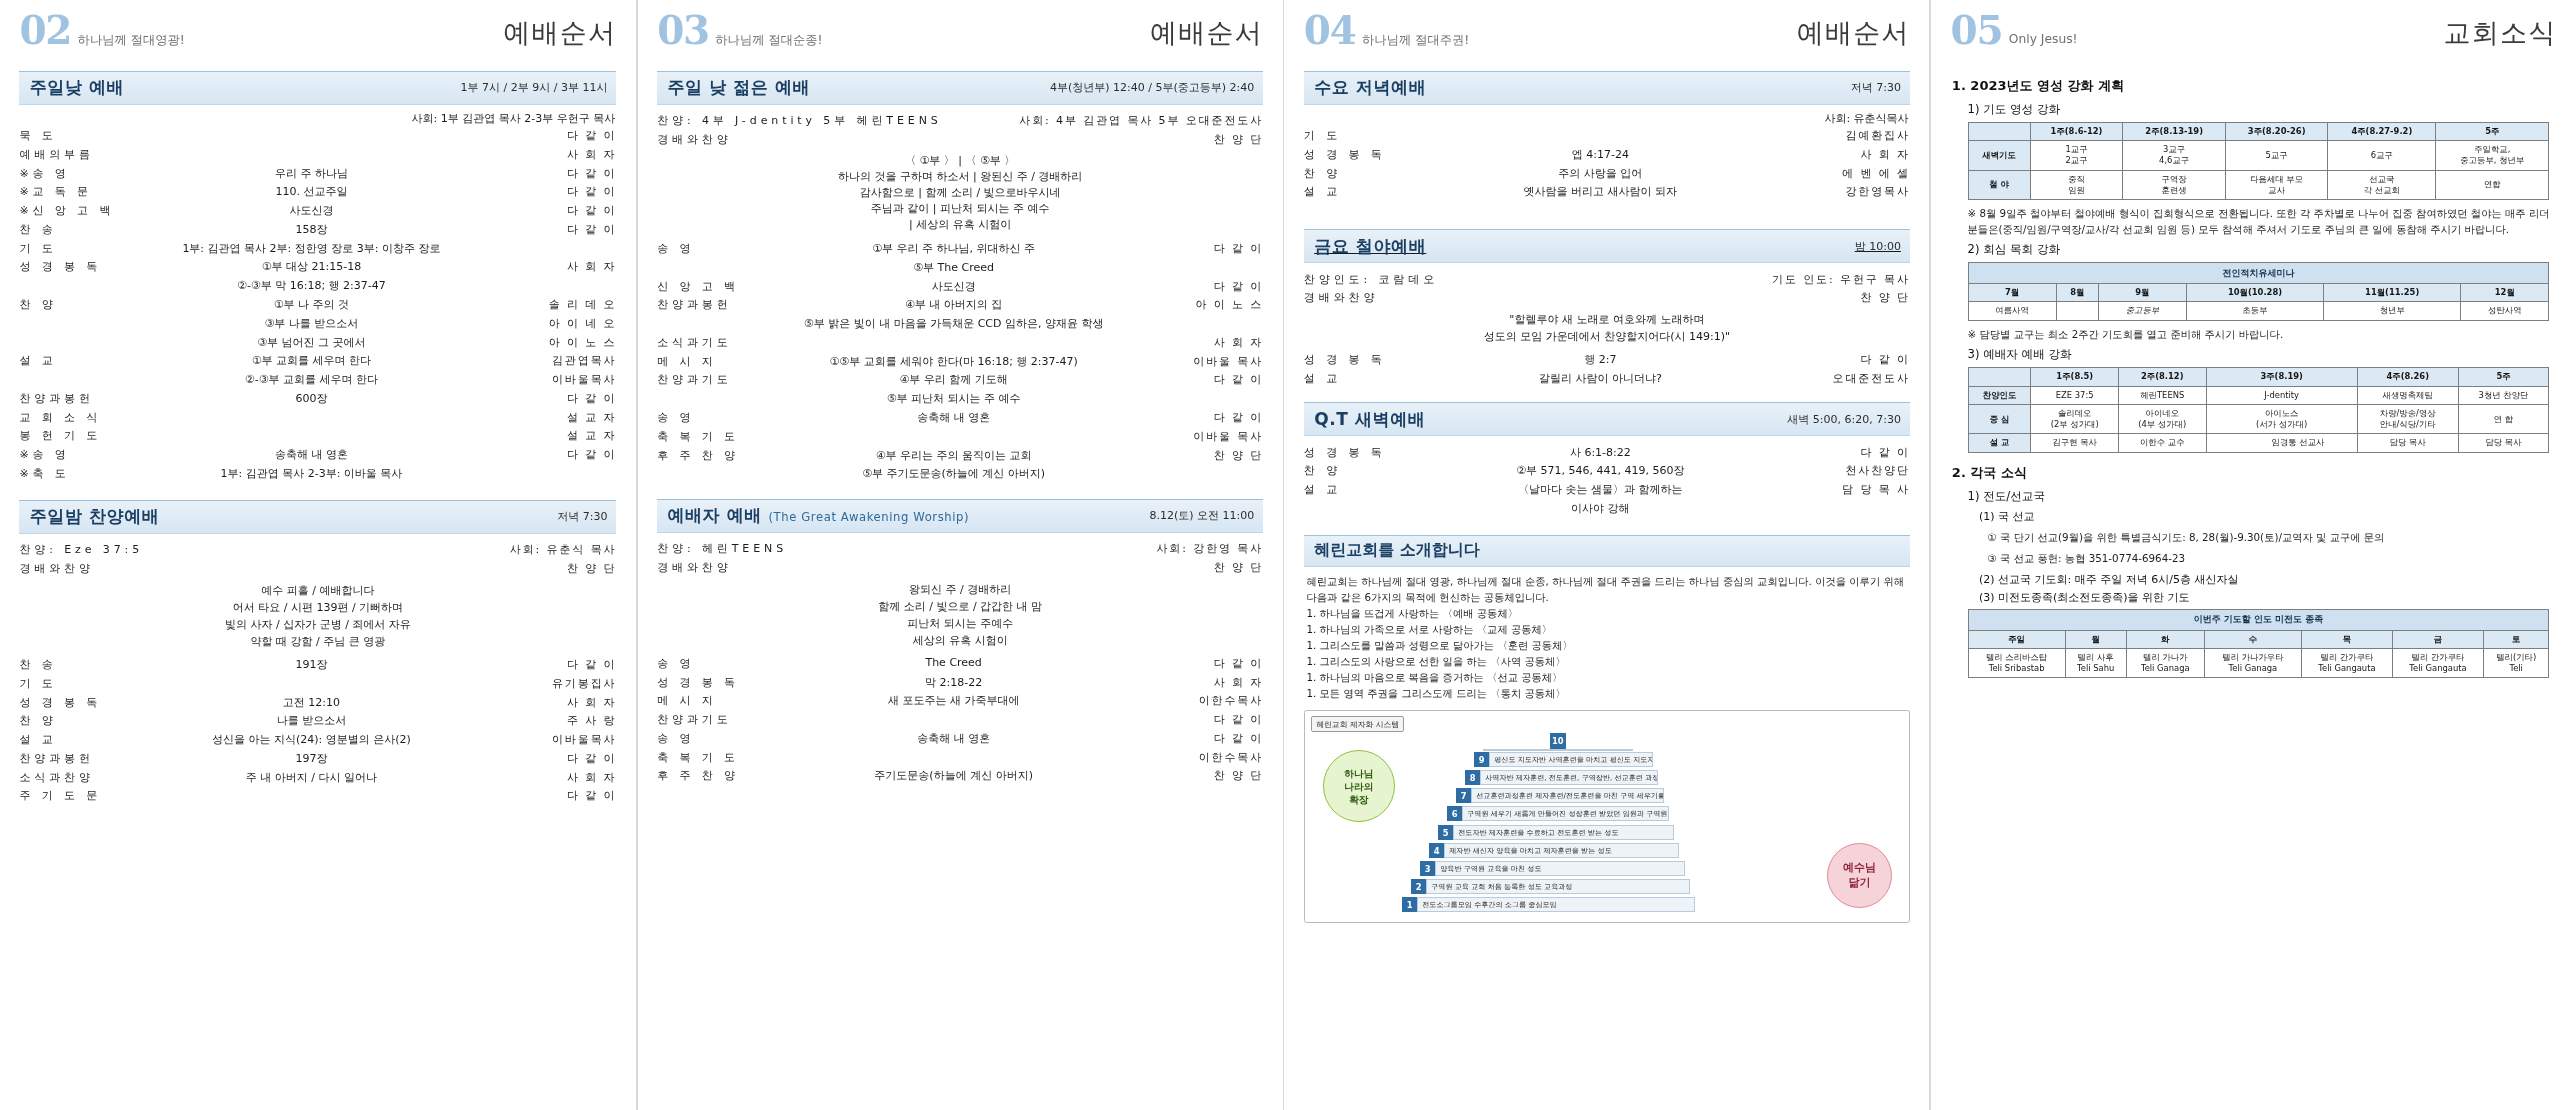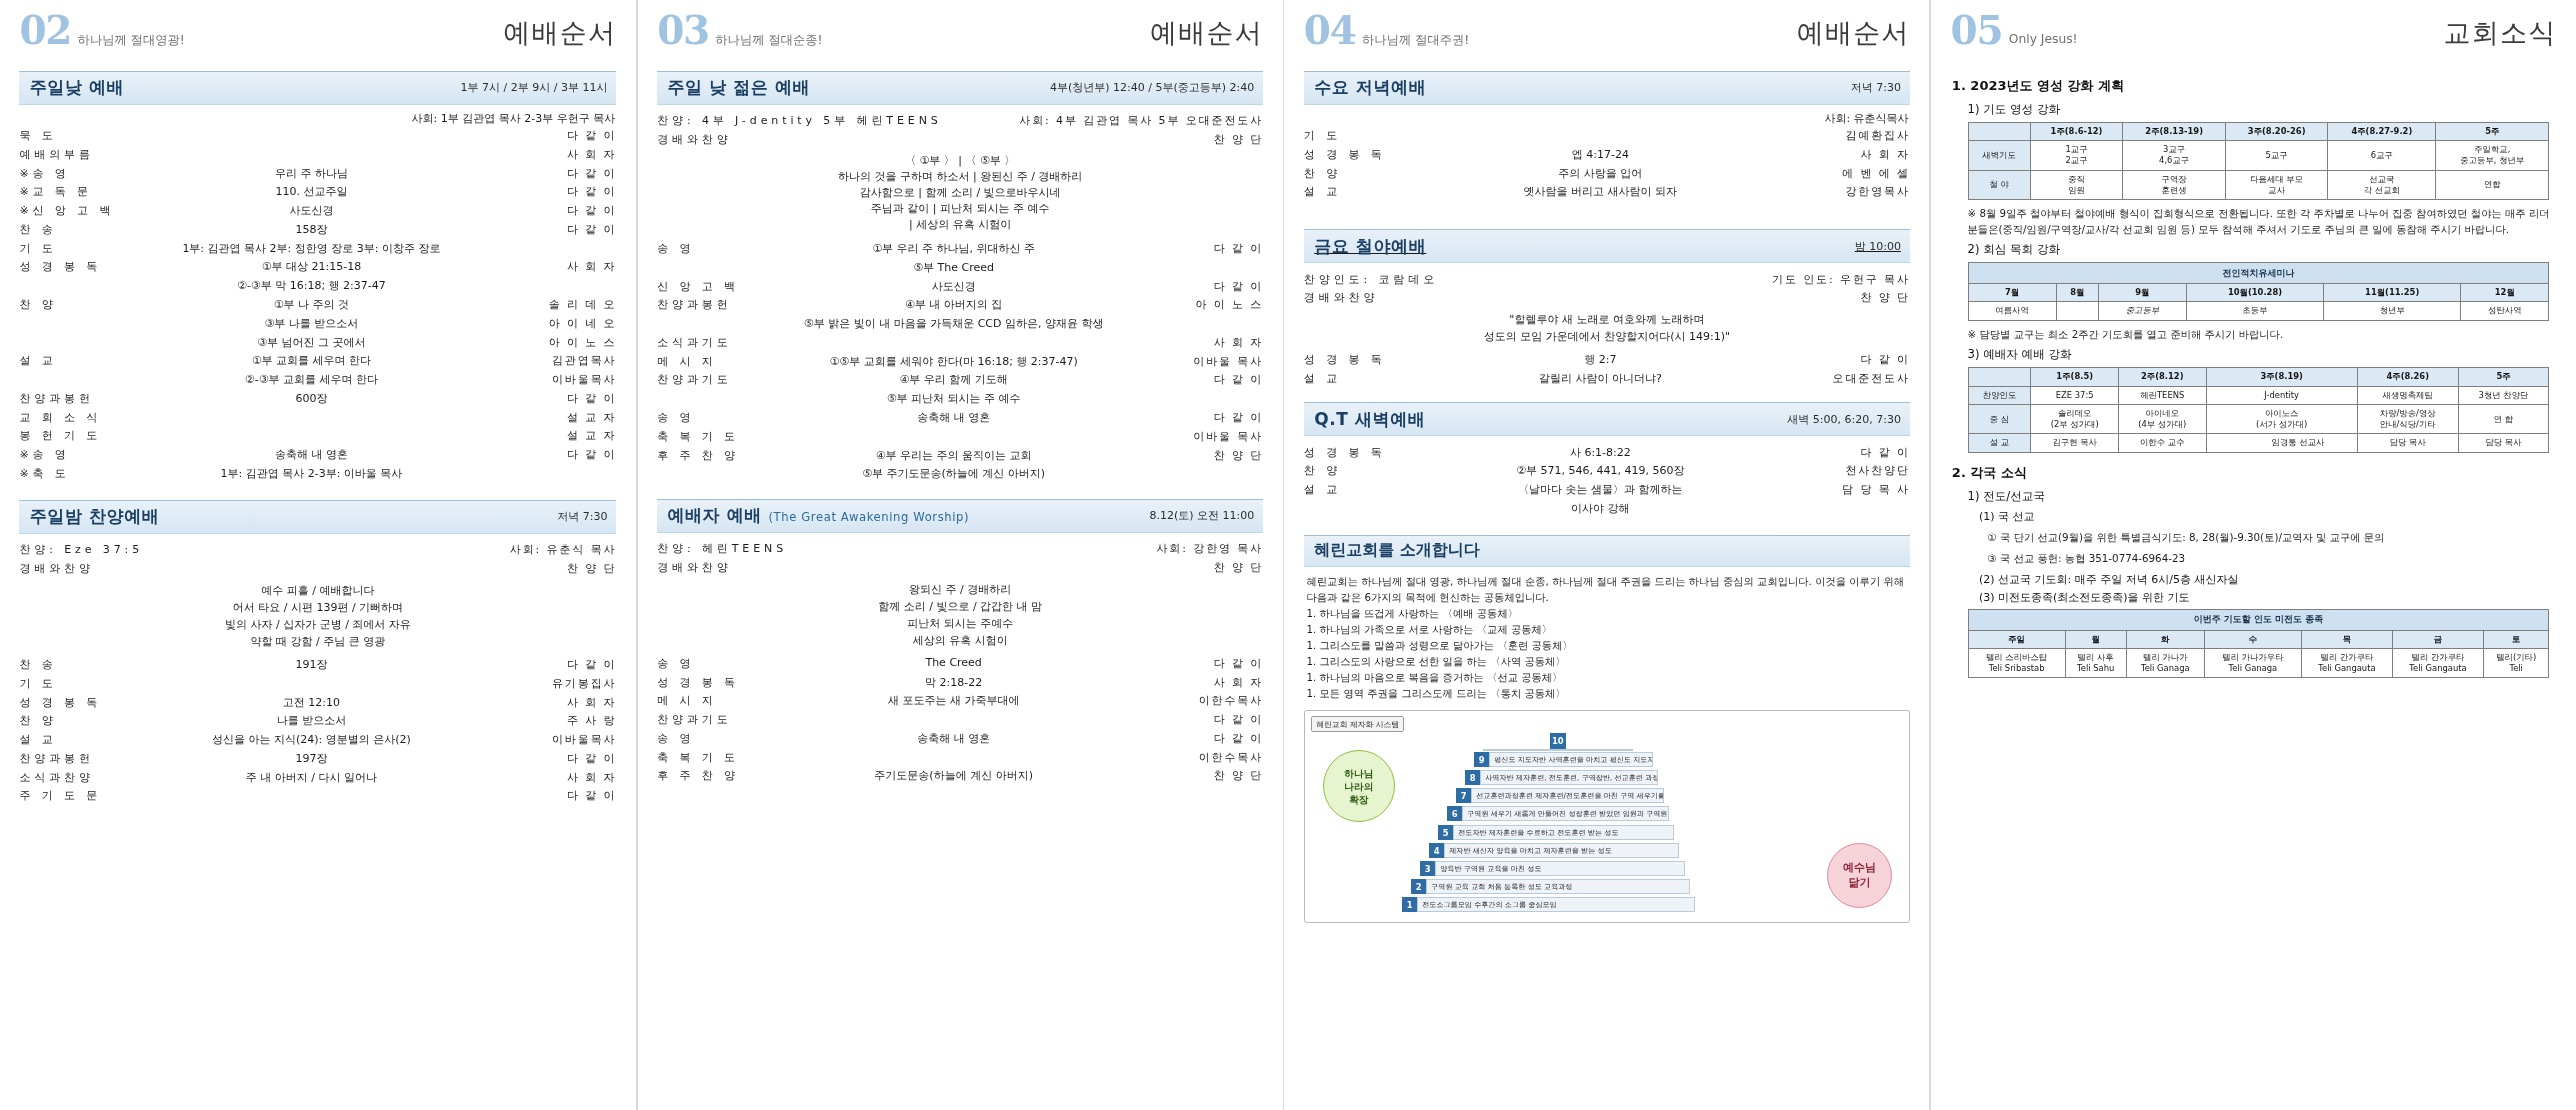--- a/index.html
+++ b/index.html
@@ -113,21 +113,21 @@
   .p5-h3 { font-size:11px; margin: 3.9px 0 3.9px 28.4px; color:#111; }
   .p5-p  { font-size:10.3px; line-height:16px; margin: 5.2px 0 5.2px 17px; color:#1c1c1c; }
   .p5-p.deep { margin-left: 37px; }
 
   table.grid { border-collapse: collapse; width: 96%; margin: 3.9px 0 3.9px 17px; }
   table.grid th, table.grid td {
     border: 0.6px solid #7e7e7e; font-size: 8.4px; text-align:center; padding: 3.2px 1.3px;
     color:#161616; line-height: 11px;
   }
   table.grid th { background:#dbe9f4; font-weight:700; }
-  table.grid td.hdrcell { background:#dbe9f4; font-weight:400; }
+  table.grid td.hdrcell { background:#dbe9f4; font-weight:700; }
   table.grid caption {
     caption-side: top; background:#cfe1f0; border:0.6px solid #7e7e7e; border-bottom:none;
     font-size:9px; font-weight:700; padding:3.2px 0; color:#16334d;
   }
 </style>
 </head>
 <body>
 
 <div class="page-wrap">
 

